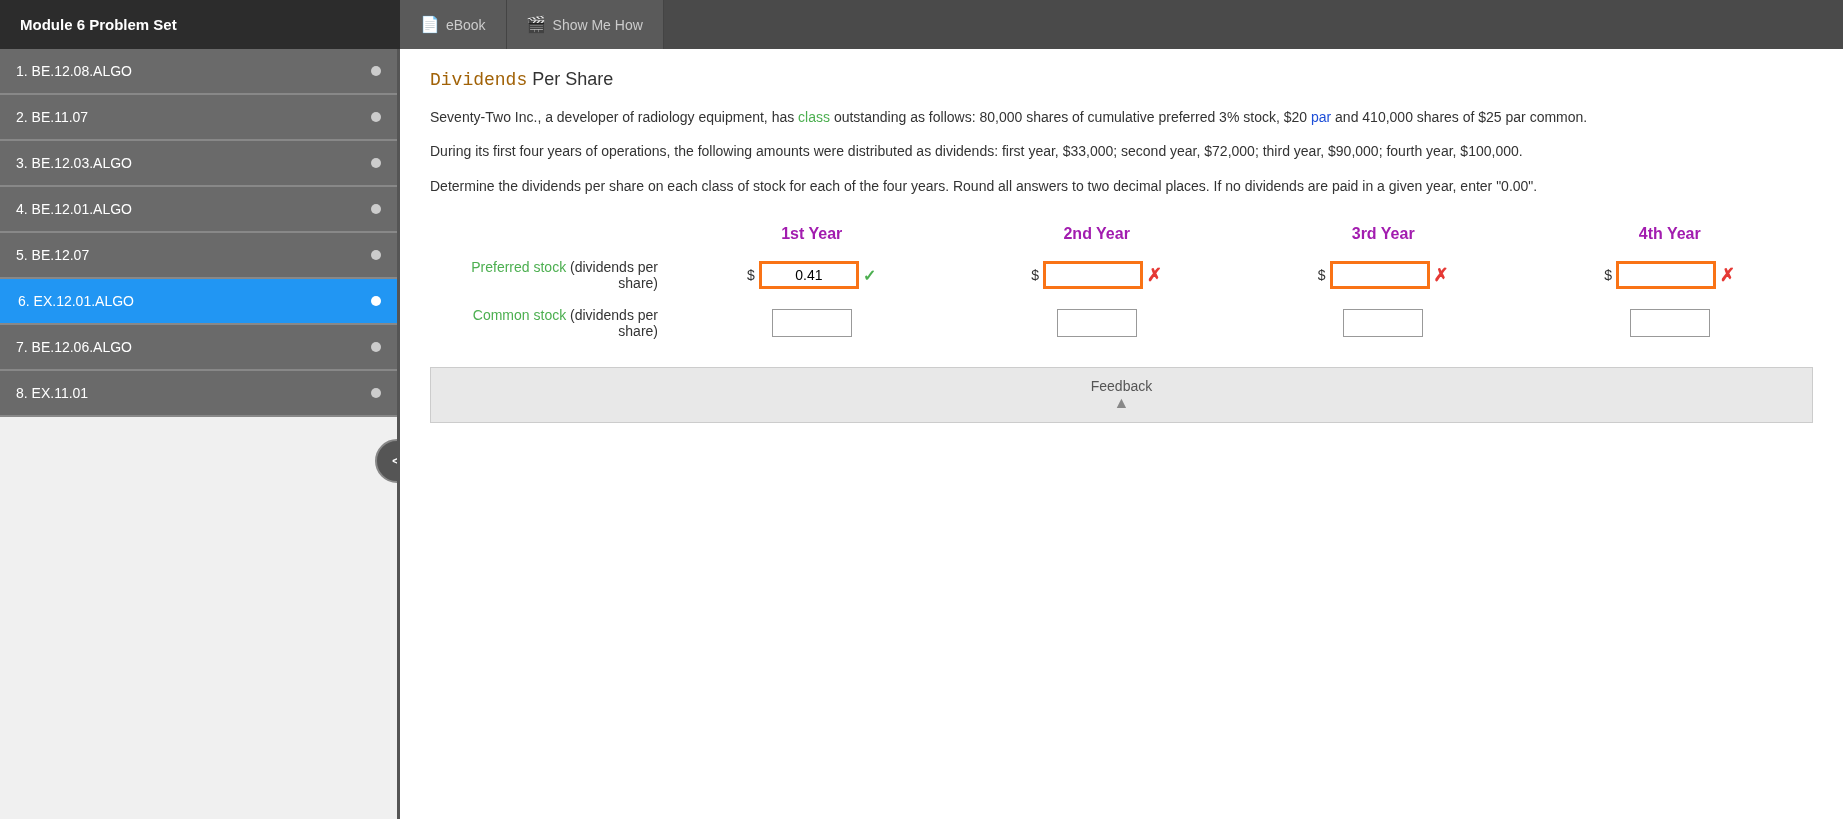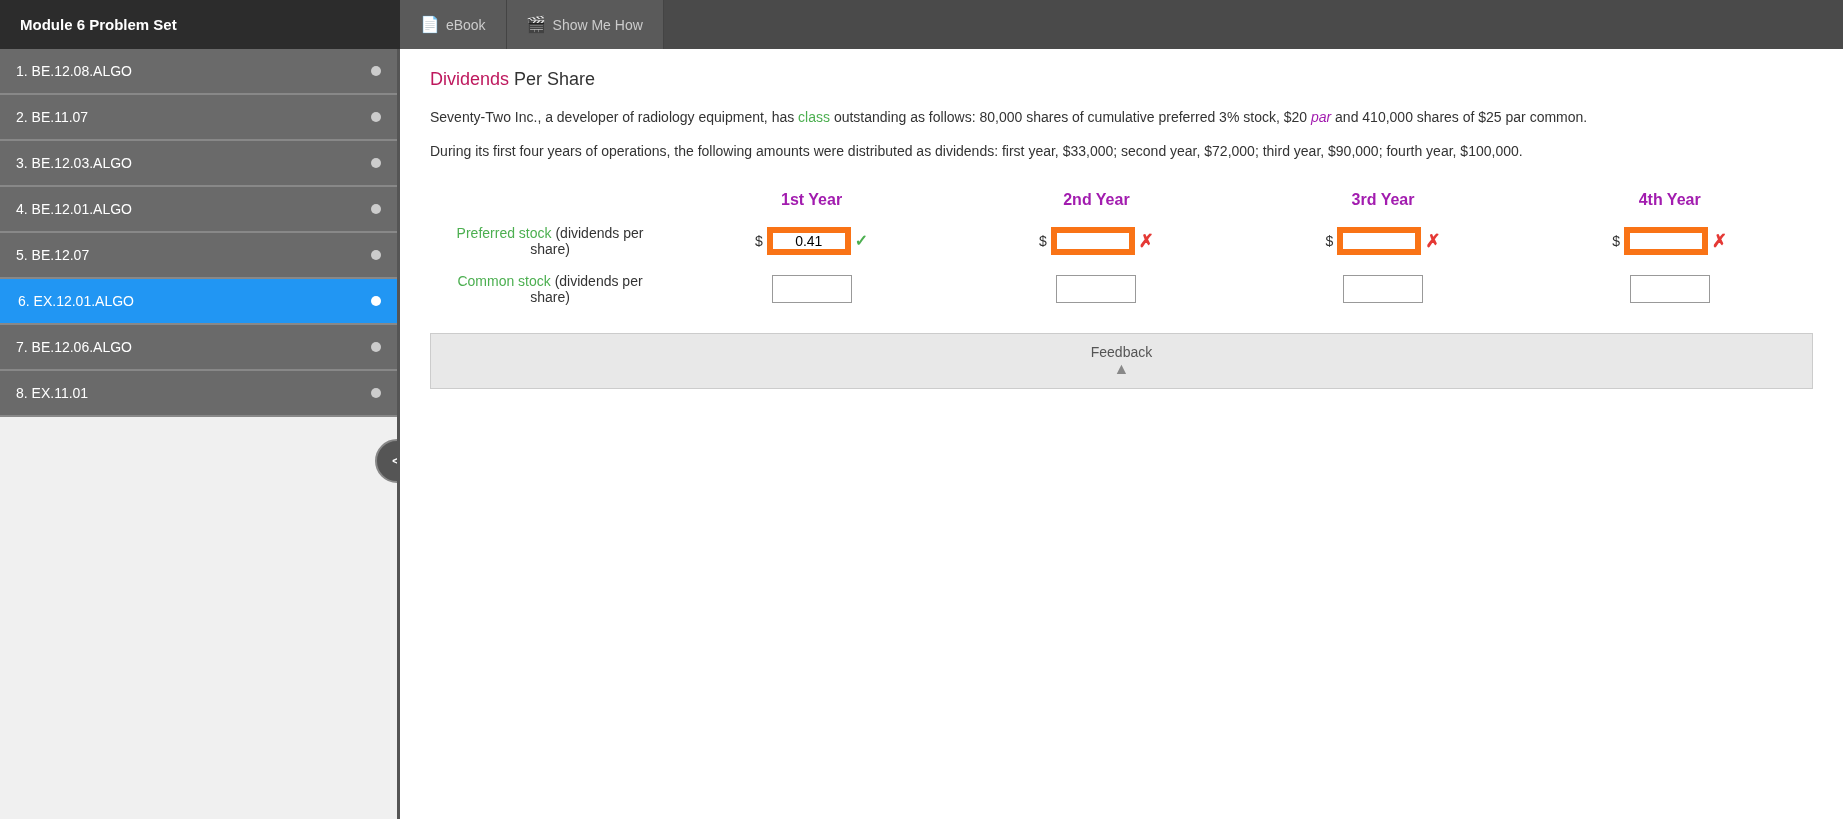--- a/index.html
+++ b/index.html
@@ -110,30 +110,30 @@
       padding: 20px 30px;
       overflow-y: auto;
       background: #fff;
     }
 
     .page-title {
       font-size: 18px;
       margin-bottom: 16px;
       color: #333;
     }
-    .page-title .highlight-green { color: #be185d; }
+    .page-title .highlight-green { color: #a16207; font-family: Liberation Mono, monospace; }
 
     .description {
       font-size: 14px;
       color: #333;
       line-height: 1.6;
       margin-bottom: 12px;
     }
     .description .highlight-green { color: #4caf50; }
-    .description .highlight-blue { color: #a21caf; font-style: italic; }
+    .description .highlight-blue { color: #1d4ed8; }
 
     
     .data-table {
       width: 100%;
       border-collapse: collapse;
       margin-top: 20px;
       margin-bottom: 20px;
     }
     .data-table th {
       font-weight: bold;
@@ -142,39 +142,39 @@
       text-align: center;
       color: #a21caf;
     }
     .data-table td {
       padding: 8px 12px;
       vertical-align: middle;
     }
     .row-label {
       font-size: 14px;
       color: #333;
-      text-align: center;
+      text-align: right;
       padding-left: 0;
     }
     .row-label .highlight-green { color: #4caf50; }
 
     .input-cell {
       display: flex;
       align-items: center;
       justify-content: center;
       gap: 4px;
     }
     .dollar-sign {
       font-size: 14px;
       color: #333;
     }
     .answer-input {
-      width: 84px;
+      width: 100px;
       height: 28px;
-      border: 6px solid #f97316;
+      border: 3px solid #f97316;
       padding: 2px 6px;
       font-size: 14px;
       text-align: center;
     }
     .status-icon {
       font-size: 16px;
       font-weight: bold;
     }
     .status-correct { color: #4caf50; }
     .status-wrong { color: #e53935; font-size: 18px; }
@@ -276,20 +276,21 @@
       <span class="highlight-green">Dividends</span>
       <span> Per Share</span>
     </div>
 
     <div class="description">
       Seventy-Two Inc., a developer of radiology equipment, has <span class="highlight-green">class</span> outstanding as follows: 80,000 shares of cumulative preferred 3% stock, $20 <span class="highlight-blue">par</span> and 410,000 shares of $25 par common.
     </div>
 
     <div class="description">During its first four years of operations, the following amounts were distributed as dividends: first year, $33,000; second year, $72,000; third year, $90,000; fourth year, $100,000.</div>
 
+    <div class="description">Determine the dividends per share on each class of stock for each of the four years. Round all answers to two decimal places. If no dividends are paid in a given year, enter "0.00".</div>
 
     <table class="data-table">
       <thead>
         <tr>
           <th style="width:240px; text-align:left;"></th>
           <th>1st Year</th>
           <th>2nd Year</th>
           <th>3rd Year</th>
           <th>4th Year</th>
         </tr>

